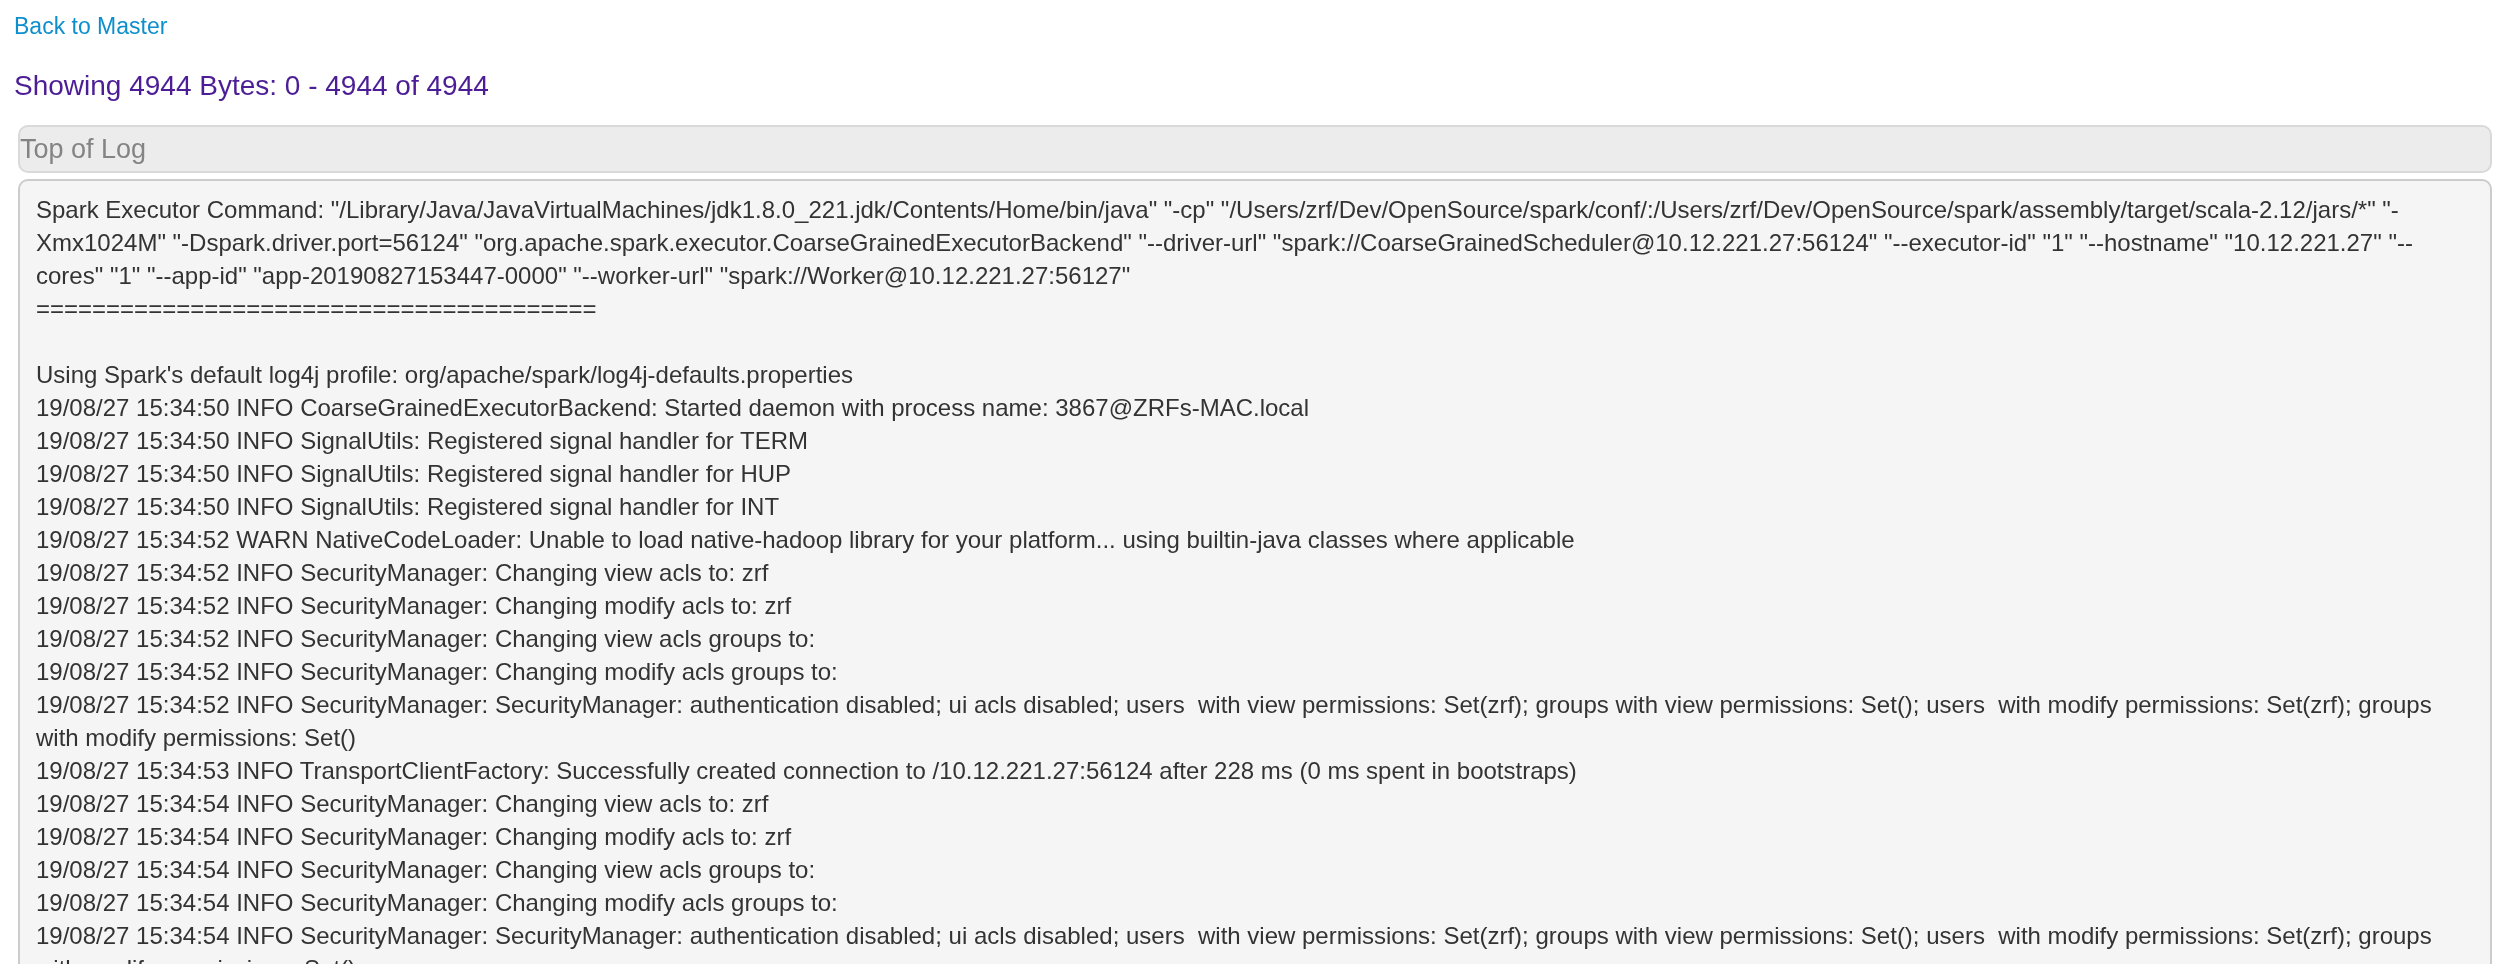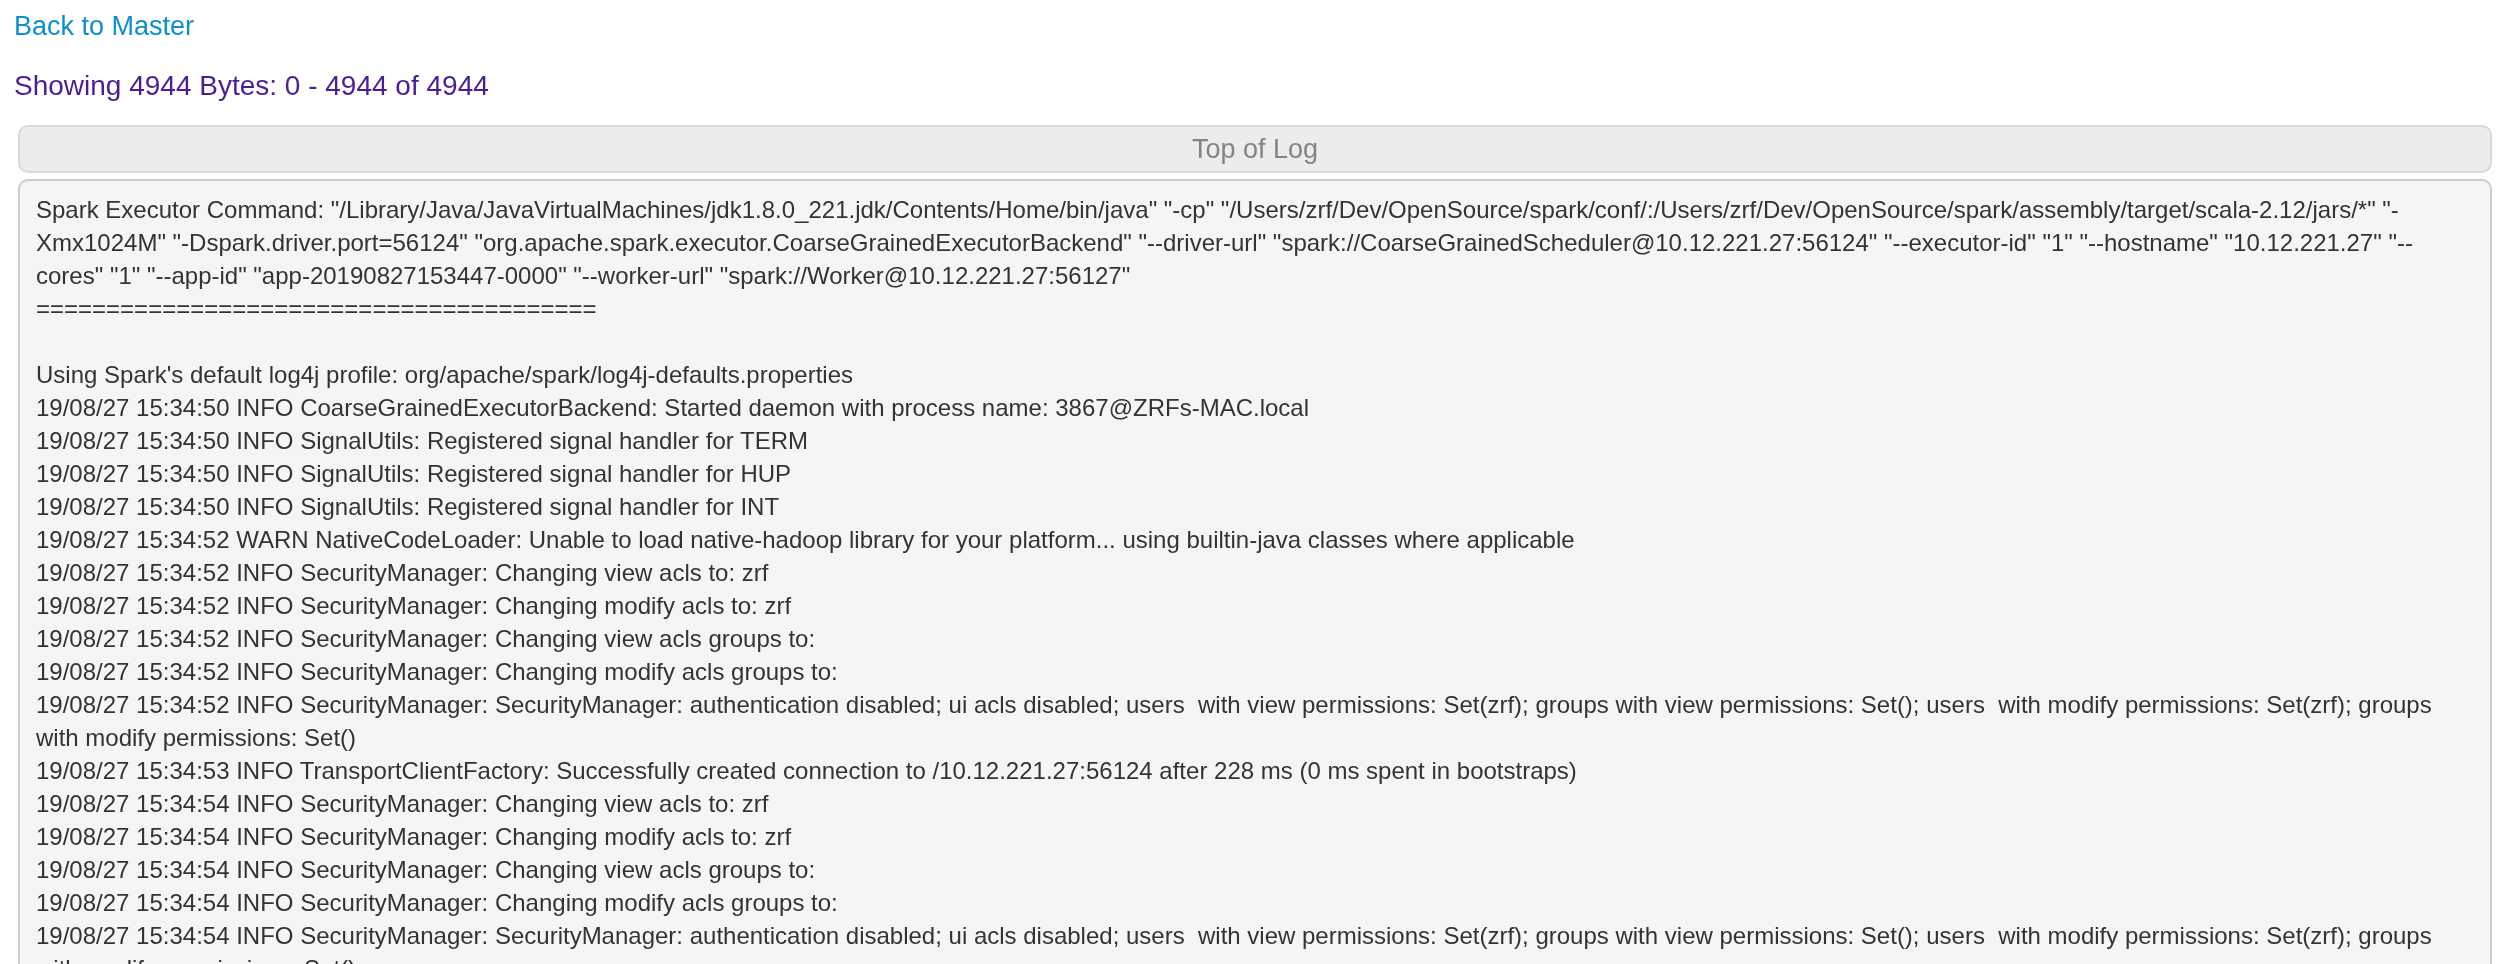--- a/index.html
+++ b/index.html
@@ -19,41 +19,41 @@
     width: 2510px;
     height: 964px;
     overflow: hidden;
     font-family: "Liberation Sans", "DejaVu Sans", sans-serif;
   }
   .page {
     padding: 9px 14px 0 14px;
   }
   .back-link {
     display: inline-block;
-    font-size: 27px;
+    font-size: 23px;
     line-height: 34px;
     color: var(--link-color);
     text-decoration: none;
     cursor: pointer;
   }
   .byte-range {
     margin-top: 26px;
     font-size: 28px;
     line-height: 34px;
     color: #4c1d95;
   }
   .log-header {
     margin: 22px 4px 6px 4px;
     height: 48px;
     background: var(--header-bg);
     border: 2px solid var(--header-border);
     border-radius: 10px;
     display: flex;
     align-items: center;
-    justify-content: center;
+    justify-content: flex-start;
   }
   .log-header span {
     font-size: 27px;
     color: var(--header-text);
   }
   .log-box {
     margin: 0 4px;
     min-height: 920px;
     background: var(--log-bg);
     border: 2px solid var(--log-border);

